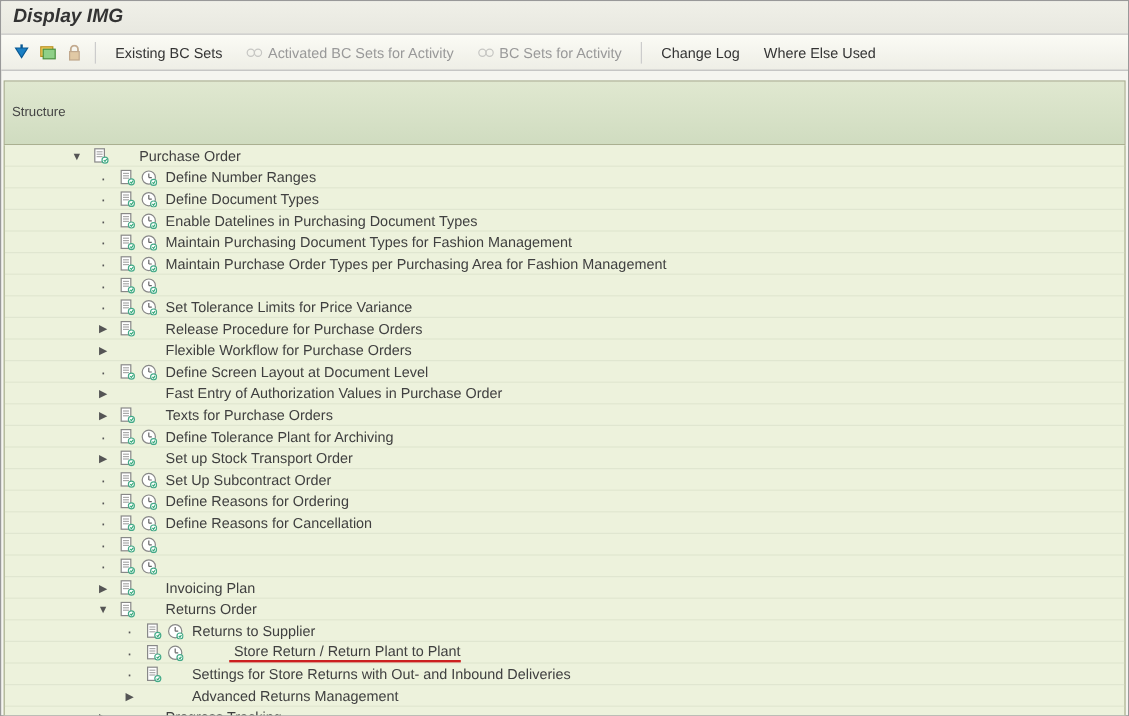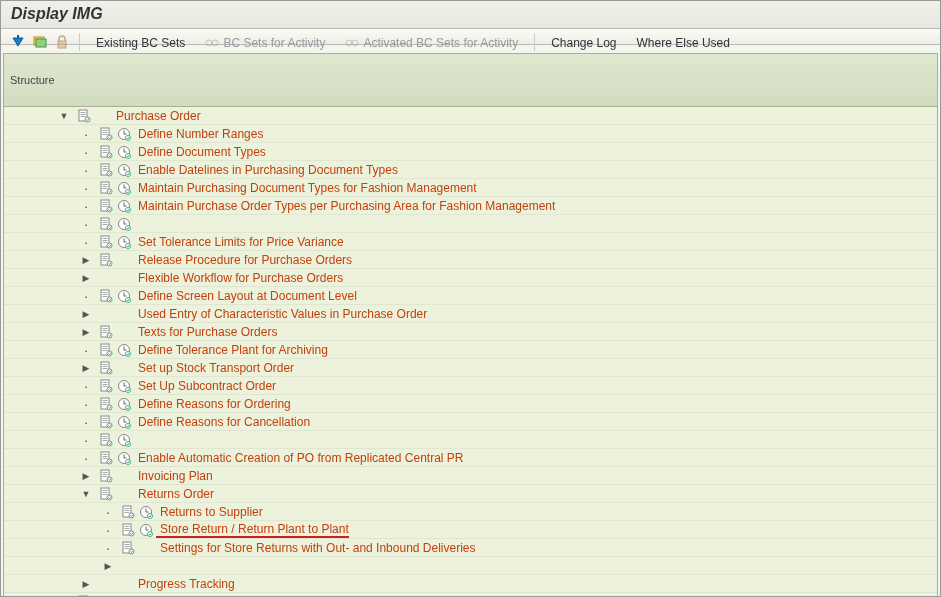--- a/index.html
+++ b/index.html
@@ -23,23 +23,23 @@
       font-size: 16px;
       font-weight: bold;
       font-style: italic;
       color: #333;
     }
     .toolbar {
       background: linear-gradient(to bottom, #fbfbf5, #eeeee6);
       padding: 4px 8px;
       border-bottom: 1px solid #bbb;
       display: flex;
-      align-items: flex-start;
+      align-items: center;
       gap: 4px;
-      height: 16px;
+      height: 30px;
     }
     .toolbar-icon {
       width: 18px;
       height: 18px;
       display: inline-flex;
       align-items: center;
       justify-content: center;
       cursor: pointer;
     }
     .toolbar-sep {
@@ -101,26 +101,27 @@
     }
     .ico {
       width: 16px;
       height: 14px;
       display: inline-flex;
       align-items: center;
       justify-content: center;
       margin-right: 2px;
     }
     .label {
-      color: #c2410c;
+      color: #404040;
       padding-left: 4px;
     }
     .underline-red {
       border-bottom: 2px solid #cc2020;
       padding-bottom: 0px;
+      margin-left: 35px;
     }
     .glasses-disabled { opacity: 0.5; }
   </style>
 </head>
 <body>
 
 <div class="header">
   <span class="header-title">Display IMG</span>
 </div>
 
@@ -142,30 +143,30 @@
         <rect x="3" y="6" width="8" height="7" fill="#d0a060" stroke="#906030"></rect>
         <path d="M4 6 V4 a3 3 0 0 1 6 0 V6" fill="none" stroke="#906030" stroke-width="1.5"></path>
       </svg>
   </span>
   <span class="toolbar-sep"></span>
   <span class="toolbar-btn">Existing BC Sets</span>
   <span class="toolbar-btn disabled">
     <svg class="glasses-disabled" width="14" height="10" viewBox="0 0 14 10">
         <circle cx="4" cy="5" r="3" fill="none" stroke="#999"></circle>
         <circle cx="10" cy="5" r="3" fill="none" stroke="#999"></circle>
-        <line x1="7" y1="5" x2="7" y2="5" stroke="#999"></line>
       </svg>
-    <span>BC Sets for Activity</span>
+    <span>Activated BC Sets for Activity</span>
   </span>
   <span class="toolbar-btn disabled">
     <svg class="glasses-disabled" width="14" height="10" viewBox="0 0 14 10">
         <circle cx="4" cy="5" r="3" fill="none" stroke="#999"></circle>
         <circle cx="10" cy="5" r="3" fill="none" stroke="#999"></circle>
+        <line x1="7" y1="5" x2="7" y2="5" stroke="#999"></line>
       </svg>
-    <span>Activated BC Sets for Activity</span>
+    <span>BC Sets for Activity</span>
   </span>
   <span class="toolbar-sep"></span>
   <span class="toolbar-btn">Change Log</span>
   <span class="toolbar-btn">Where Else Used</span>
 </div>
 
 <div class="structure-header">Structure</div>
 
 <div class="tree" id="tree">
     <div class="tree-row">
@@ -408,21 +409,21 @@
         </svg>
       </span>
       <span class="label">Define Screen Layout at Document Level</span>
     </div>
     <div class="tree-row">
       <span class="indent" style="width: 72px;"></span>
       <span class="toggle">▶</span>
       <span style="width: 6px; display: inline-block;"></span>
       <span class="ico"></span>
       <span class="ico"></span>
-      <span class="label">Used Entry of Characteristic Values in Purchase Order</span>
+      <span class="label">Fast Entry of Authorization Values in Purchase Order</span>
     </div>
     <div class="tree-row">
       <span class="indent" style="width: 72px;"></span>
       <span class="toggle">▶</span>
       <span style="width: 6px; display: inline-block;"></span>
       <span class="ico">
         <svg width="14" height="14" viewBox="0 0 14 14">
           <rect x="2" y="1" width="8" height="11" fill="#fff" stroke="#888"></rect>
           <rect x="3.5" y="3" width="5" height="1" fill="#aaa"></rect>
           <rect x="3.5" y="5" width="5" height="1" fill="#aaa"></rect>
@@ -591,21 +592,20 @@
       </span>
       <span class="ico">
         <svg width="14" height="14" viewBox="0 0 14 14">
           <circle cx="7" cy="7" r="5.5" fill="#fff" stroke="#888"></circle>
           <line x1="7" y1="7" x2="7" y2="3.5" stroke="#666" stroke-width="1"></line>
           <line x1="7" y1="7" x2="9.5" y2="7" stroke="#666" stroke-width="1"></line>
           <circle cx="11" cy="11" r="2.5" fill="#fff" stroke="#4a8"></circle>
           <path d="M10 11 l1 1 l1.2 -1.8" fill="none" stroke="#3a7" stroke-width="1"></path>
         </svg>
       </span>
-      <span class="label">Enable Automatic Creation of PO from Replicated Central PR</span>
     </div>
     <div class="tree-row">
       <span class="indent" style="width: 72px;"></span>
       <span class="toggle">▶</span>
       <span style="width: 6px; display: inline-block;"></span>
       <span class="ico">
         <svg width="14" height="14" viewBox="0 0 14 14">
           <rect x="2" y="1" width="8" height="11" fill="#fff" stroke="#888"></rect>
           <rect x="3.5" y="3" width="5" height="1" fill="#aaa"></rect>
           <rect x="3.5" y="5" width="5" height="1" fill="#aaa"></rect>
@@ -700,20 +700,21 @@
       </span>
       <span class="ico"></span>
       <span class="label">Settings for Store Returns with Out- and Inbound Deliveries</span>
     </div>
     <div class="tree-row">
       <span class="indent" style="width: 94px;"></span>
       <span class="toggle">▶</span>
       <span style="width: 6px; display: inline-block;"></span>
       <span class="ico"></span>
       <span class="ico"></span>
+      <span class="label">Advanced Returns Management</span>
     </div>
     <div class="tree-row">
       <span class="indent" style="width: 72px;"></span>
       <span class="toggle">▶</span>
       <span style="width: 6px; display: inline-block;"></span>
       <span class="ico"></span>
       <span class="ico"></span>
       <span class="label">Progress Tracking</span>
     </div>
     <div class="tree-row">

